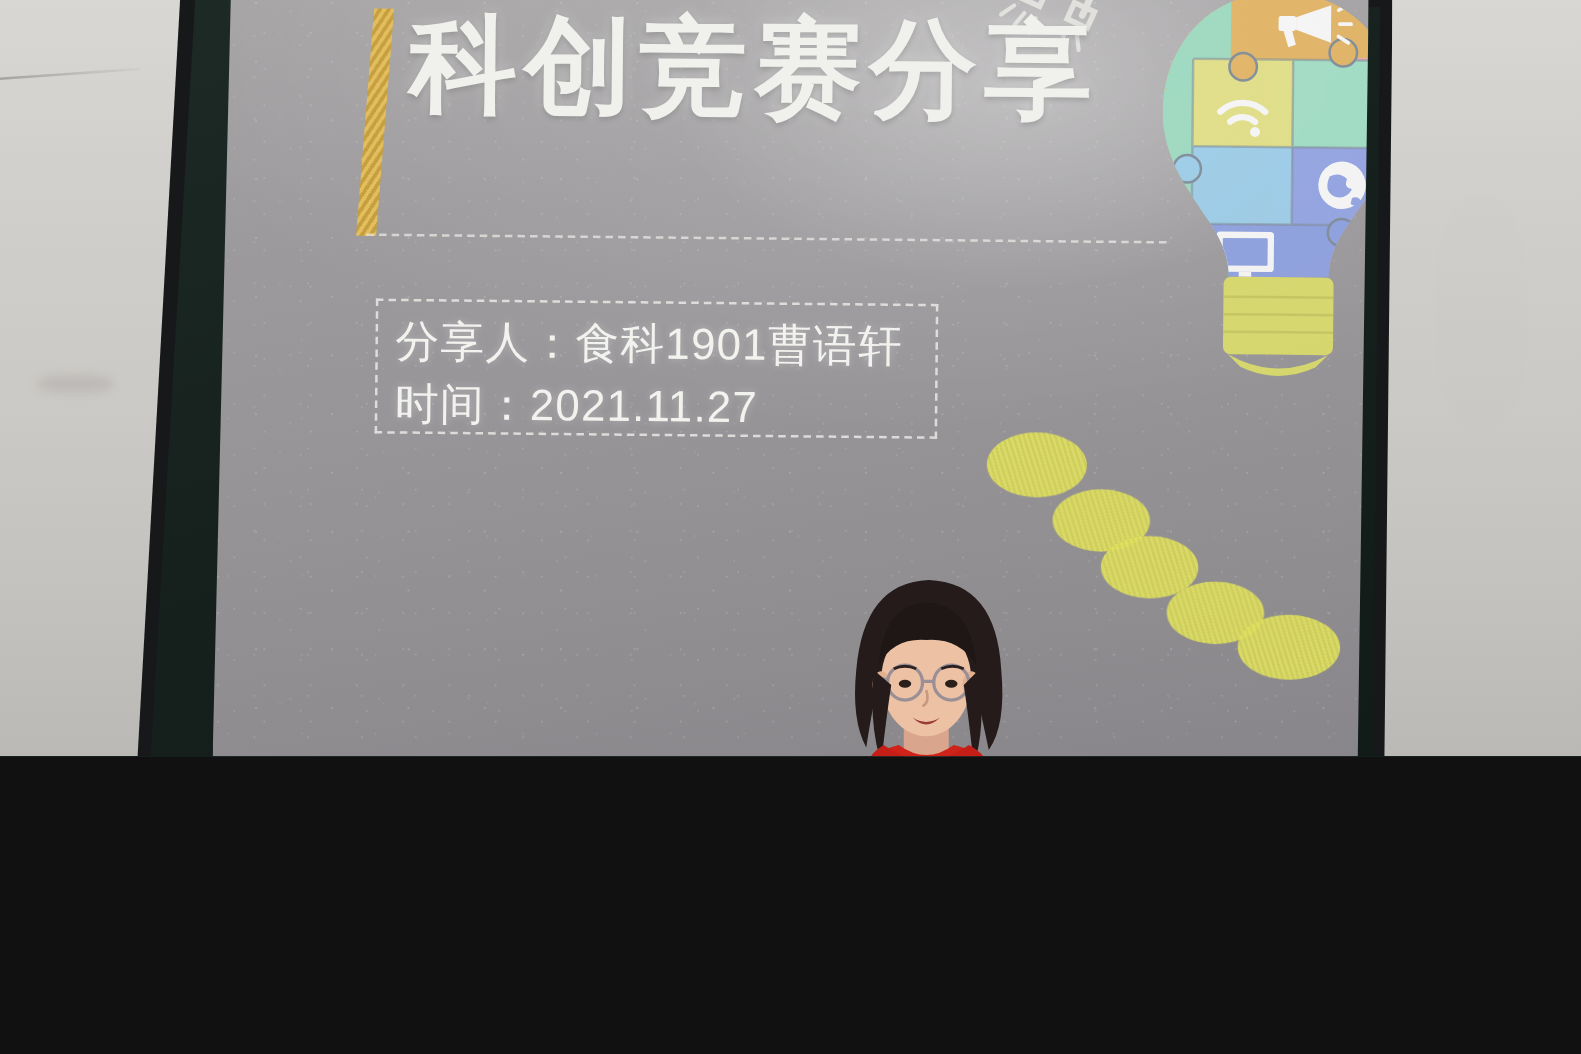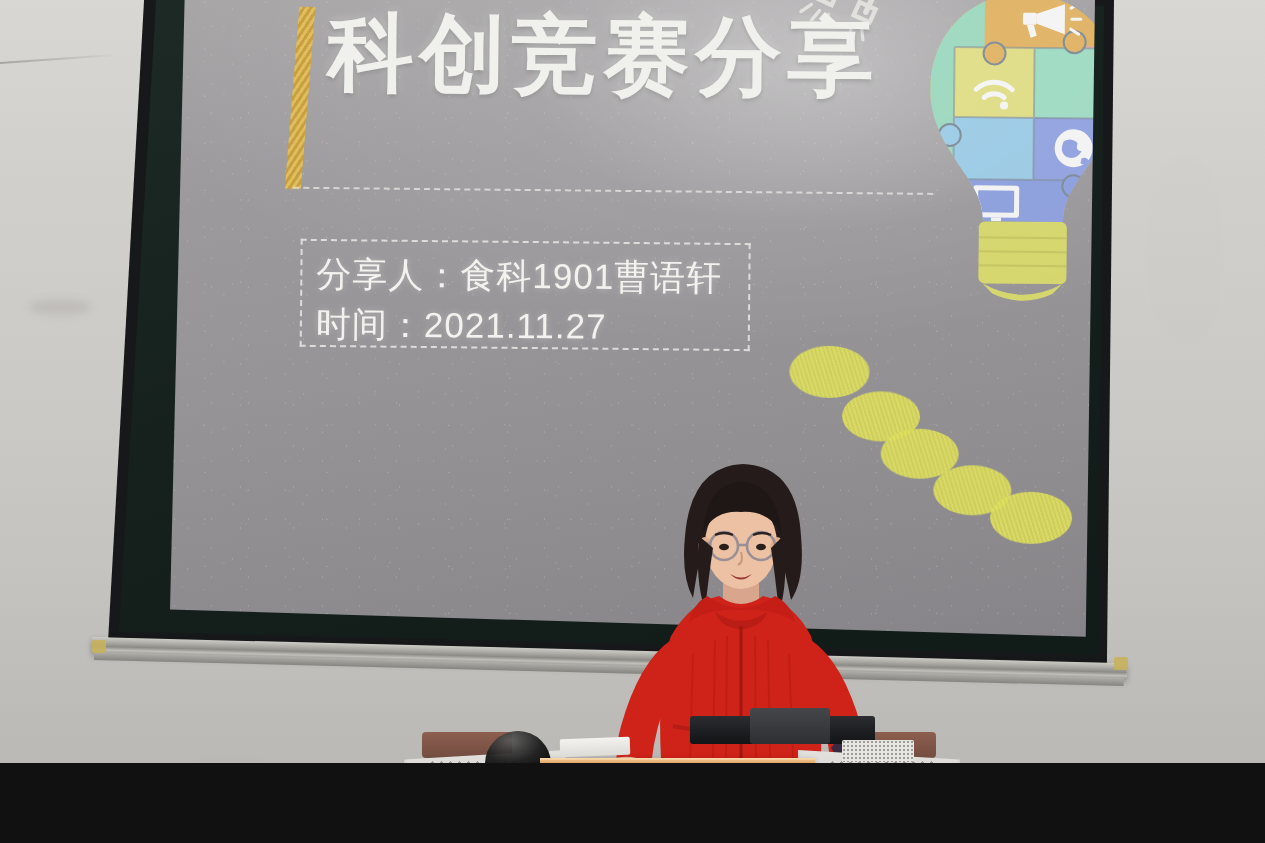--- a/index.html
+++ b/index.html
@@ -1,19 +1,19 @@
 <!DOCTYPE html>
 <html><head>
 <meta charset="utf-8">
 <title>Classroom Presentation Photo</title>
 <style>
   html,body{margin:0;padding:0;background:#111;}
   *{box-sizing:border-box;}
   .scene{
-    position:relative;width:1265px;height:763px;overflow:hidden;
+    position:relative;width:1265px;height:605px;overflow:hidden;
     font-family:"Liberation Sans","DejaVu Sans",sans-serif;
     background:#5eead4;
   }
 
   
   .wall{
     position:absolute;inset:0;
     background:
       linear-gradient(180deg,#d9d7d3 0%,#d2d0cc 22%,#cbc9c5 55%,#c4c2be 78%,#bbb9b5 100%);
   }

